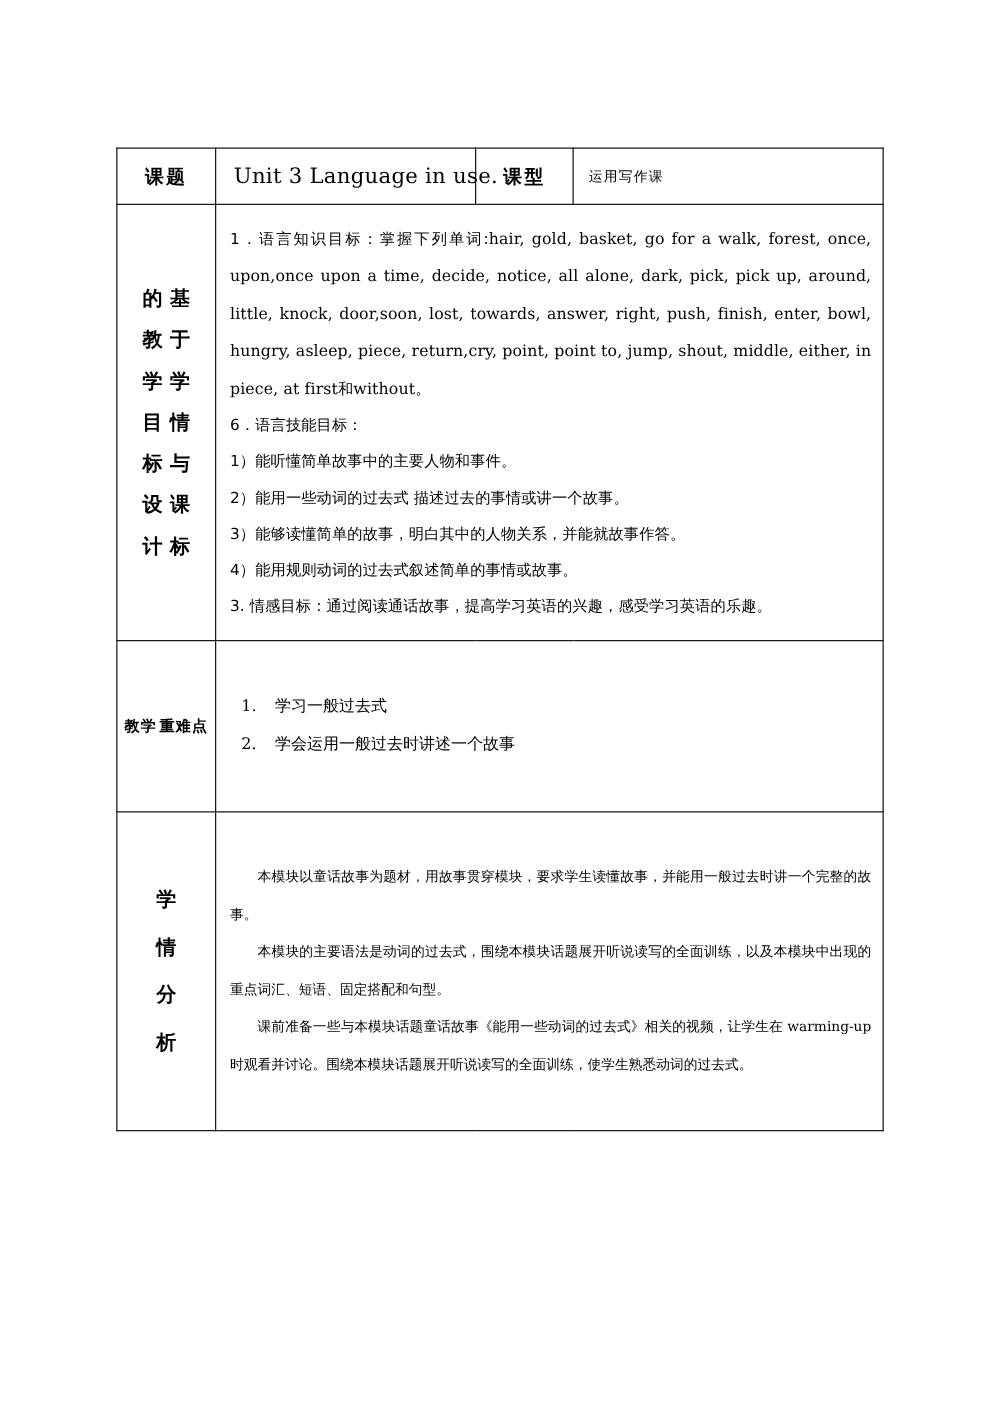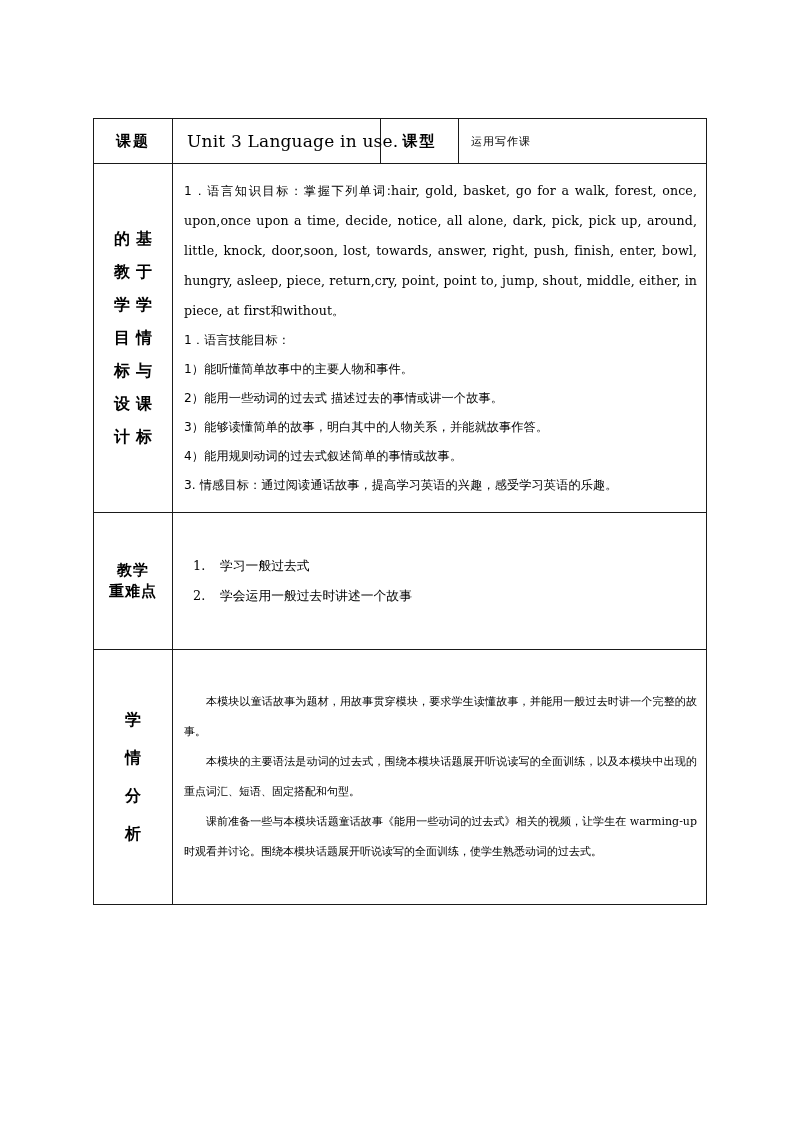--- a/index.html
+++ b/index.html
@@ -113,30 +113,30 @@
   .vlabel-1col .vchar {
     font-family: "DejaVu Sans", sans-serif;
     font-weight: bold;
     font-size: 16px;
     line-height: 1;
   }
 
   
   .label-2line {
     display: flex;
-    flex-direction: column;
+    flex-direction: row;
     justify-content: center;
     align-items: center;
     gap: 2px;
     height: 100%;
     padding: 10px 0;
     box-sizing: border-box;
     font-family: "DejaVu Sans", sans-serif;
     font-weight: bold;
-    font-size: 15px;
+    font-size: 12px;
     letter-spacing: 1px;
   }
 
   
   .content-cell {
     padding: 9px 9px 9px 11px !important;
     vertical-align: top;
   }
 
   .obj-line {
@@ -242,21 +242,21 @@
               <span class="vchar">标</span>
               <span class="vchar">设</span>
               <span class="vchar">计</span>
             </div>
           </div>
         </td>
 
         <td class="content-cell" colspan="3">
           <div class="wordlist"><span>1．语言知识目标：掌握下列单词:</span><span class="en">hair,  gold,  basket,  go  for a  walk,  forest,  once,  upon,</span><span class="en">once upon a time,  decide,  notice,  all  alone,  dark,  pick,  pick up,  around,  little,  knock,  door,</span><span class="en">soon,  lost,  towards,  answer, right,  push,  finish,  enter,  bowl,  hungry,  asleep,  piece,  return,</span><span class="en">cry, point,  point to, jump,  shout, middle,  either,  in piece,  at first</span><span>和</span><span class="en">without。</span></div>
 
-          <div class="obj-line">1．语言技能目标：</div>
+          <div class="obj-line">6．语言技能目标：</div>
           <div class="obj-line">1）能听懂简单故事中的主要人物和事件。</div>
           <div class="obj-line">2）能用一些动词的过去式 描述过去的事情或讲一个故事。</div>
           <div class="obj-line">3）能够读懂简单的故事，明白其中的人物关系，并能就故事作答。</div>
           <div class="obj-line">4）能用规则动词的过去式叙述简单的事情或故事。</div>
           <div class="obj-line">3. 情感目标：通过阅读通话故事，提高学习英语的兴趣，感受学习英语的乐趣。</div>
         </td>
       </tr>
 
       <tr class="row-keypoints">
         <td>

